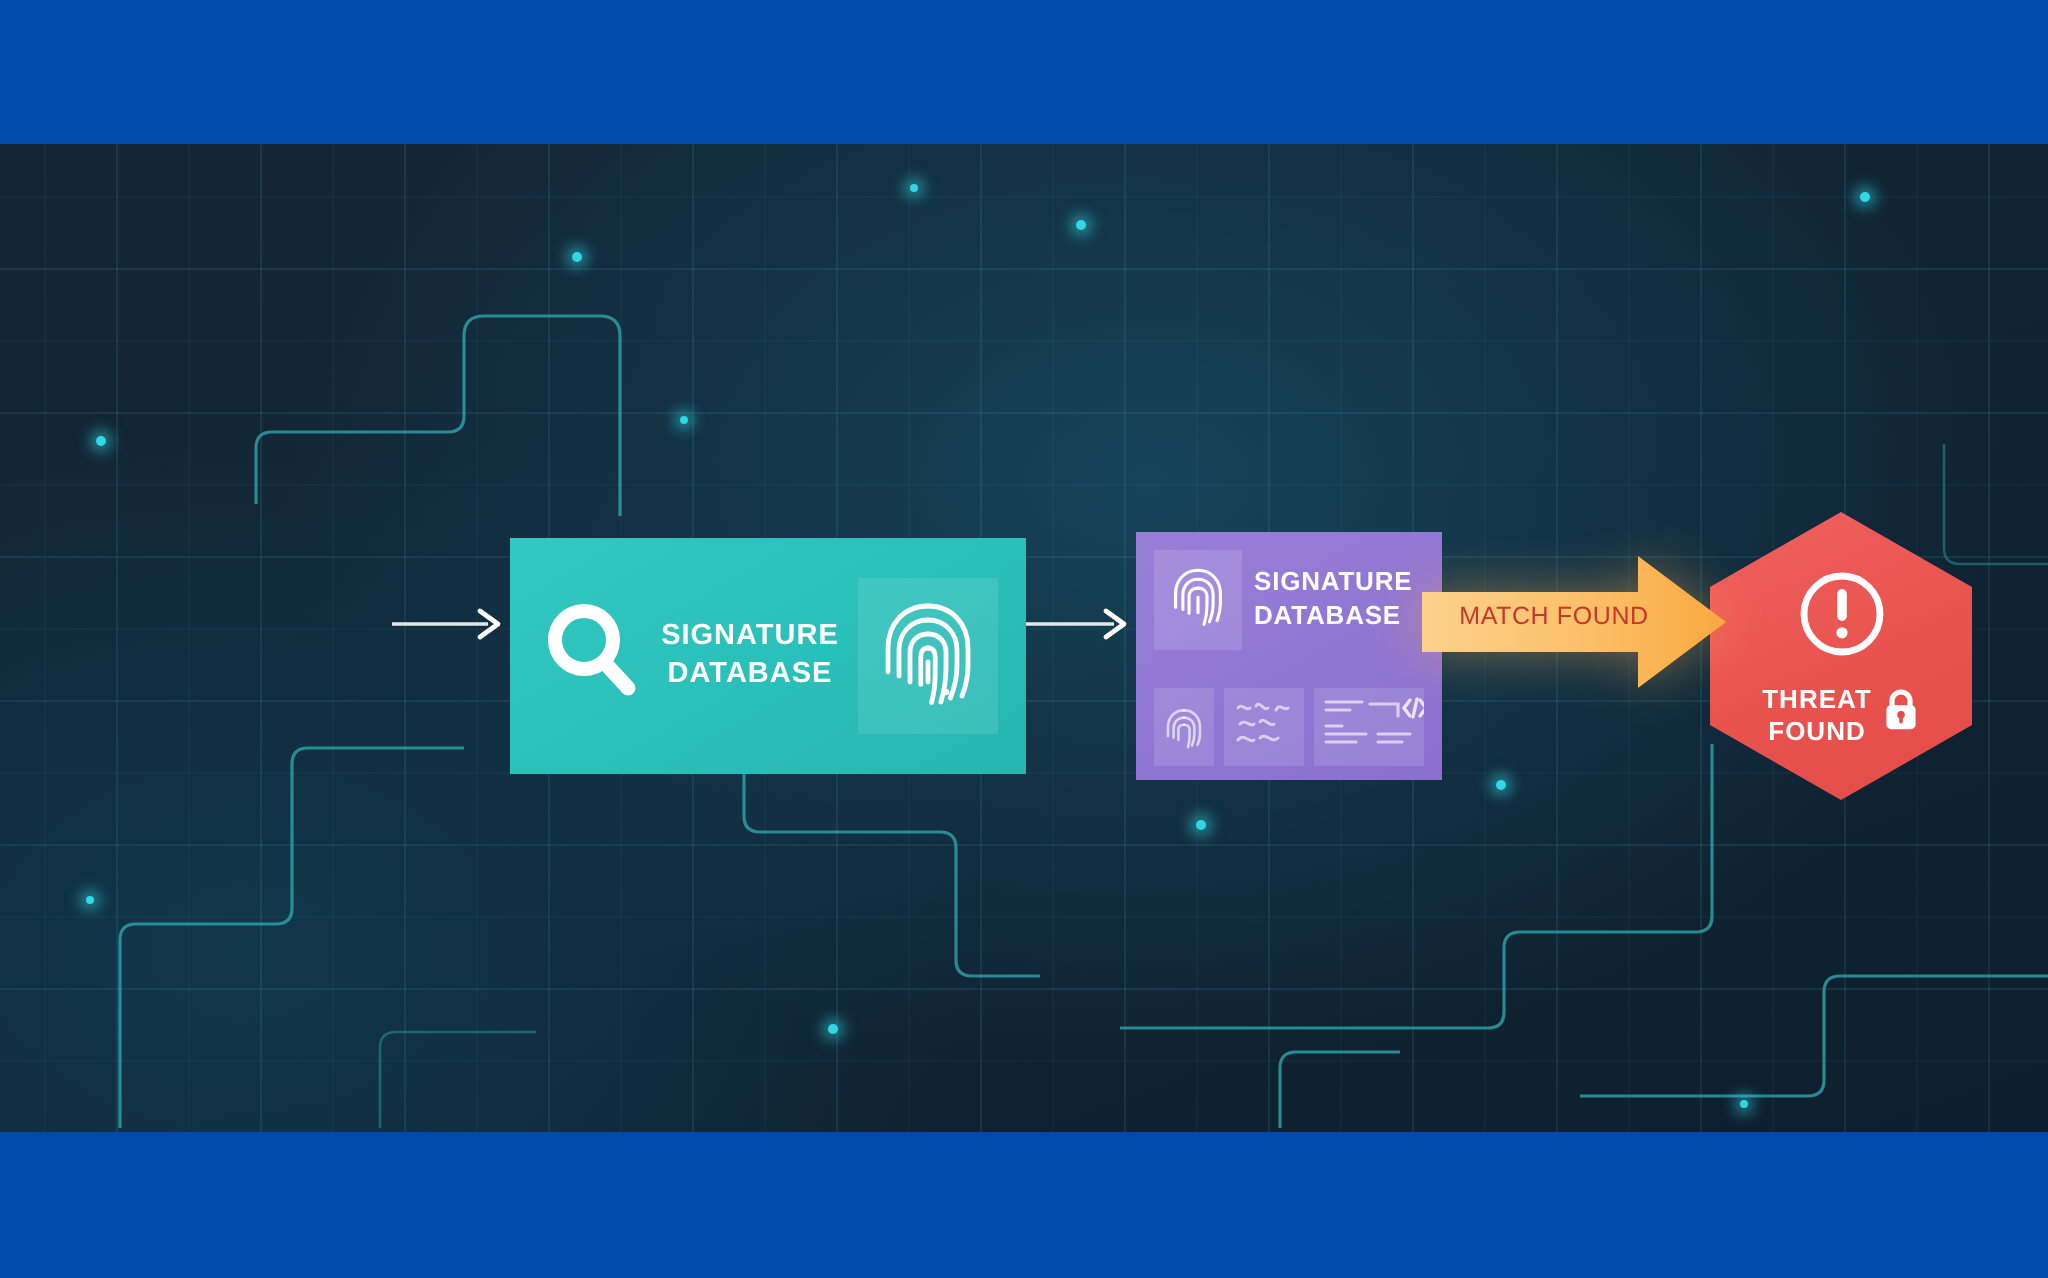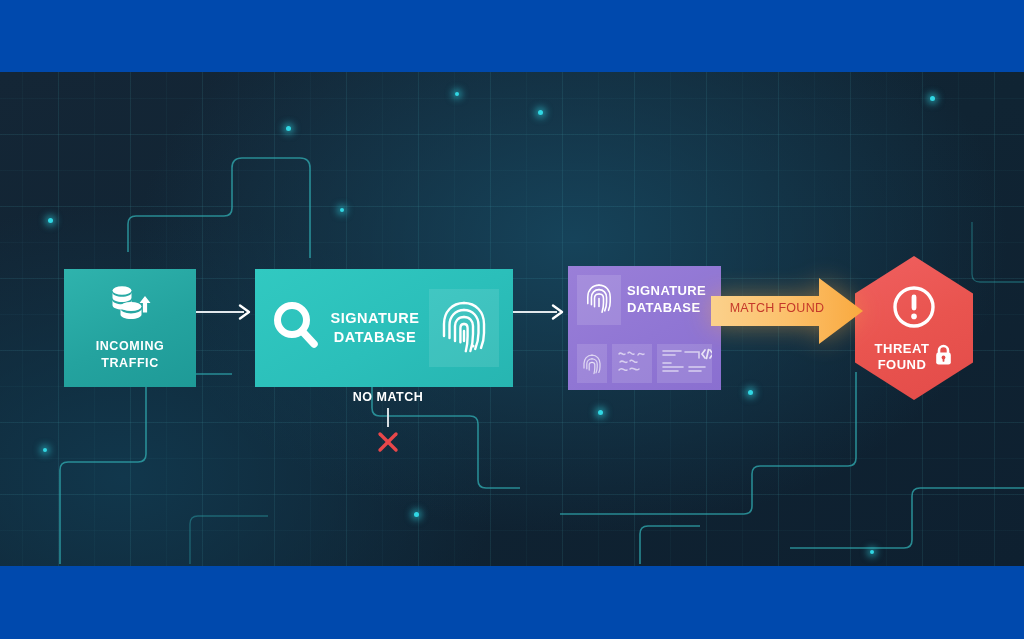--- a/index.html
+++ b/index.html
@@ -187,21 +187,21 @@
     overflow: hidden;
   }
   .mp-a { width: 30px; display:flex; align-items:center; justify-content:center;}
   .mp-b { width: 40px; }
   .mp-c { flex: 1; }
 
   
   #node-threat {
     left: 855px;
     top: 168px;
-    width: 118px;
+    width: 131px;
     height: 144px;
     background: linear-gradient(155deg, #f06060 0%, #e9544f 50%, #e34b49 100%);
     clip-path: polygon(50% 0%, 100% 26%, 100% 74%, 50% 100%, 0% 74%, 0% 26%);
     display: flex;
     flex-direction: column;
     align-items: center;
     justify-content: center;
     gap: 6px;
     filter: drop-shadow(0 0 14px rgba(233,84,79,0.35));
   }
@@ -306,33 +306,20 @@
     <div class="glowdot" style="left:598px;top:338px;"></div>
     <div class="glowdot" style="left:748px;top:318px;"></div>
     <div class="glowdot" style="left:414px;top:440px;"></div>
     <div class="glowdot" style="left:870px;top:478px;width:4px;height:4px;"></div>
     <div class="glowdot" style="left:43px;top:376px;width:4px;height:4px;"></div>
     <div class="glowdot" style="left:340px;top:136px;width:4px;height:4px;"></div>
     <div class="glowdot" style="left:330px;top:224px;width:4px;height:4px;"></div>
 
     <div id="flow">
 
-      <div class="node" id="node-incoming">
-        <span>
-          <svg width="46" height="40" viewBox="0 0 46 40" fill="#ffffff">
-            <ellipse cx="15" cy="5.5" rx="9.5" ry="4.3"></ellipse>
-            <path d="M5.5 7.5 v5.2 c0 2.4 4.3 4.3 9.5 4.3 s9.5-1.9 9.5-4.3 V7.5 c0 2.4-4.3 4.3-9.5 4.3 S5.5 9.9 5.5 7.5 z"></path>
-            <path d="M5.5 15 v5.2 c0 2.4 4.3 4.3 9.5 4.3 s9.5-1.9 9.5-4.3 V15 c0 2.4-4.3 4.3-9.5 4.3 S5.5 17.4 5.5 15 z"></path>
-            <ellipse cx="24" cy="21.5" rx="10.5" ry="4.6"></ellipse>
-            <path d="M13.5 23.8 v5.6 c0 2.5 4.7 4.6 10.5 4.6 s10.5-2.1 10.5-4.6 v-5.6 c0 2.5-4.7 4.6-10.5 4.6 s-10.5-2.1-10.5-4.6 z"></path>
-            <path d="M38 11 l5.5 7 h-3.4 v9.5 h-4.2 V18 h-3.4 z"></path>
-          </svg>
-        </span>
-        <div class="label"><span>INCOMING</span><br><span>TRAFFIC</span></div>
-      </div>
 
       <div class="node" id="node-scanner">
         <span style="flex:0 0 auto;">
           <svg width="52" height="56" viewBox="0 0 52 56" fill="none">
             <circle cx="23" cy="22" r="14.5" stroke="#ffffff" stroke-width="7"></circle>
             <line x1="33" y1="33" x2="45" y2="46" stroke="#ffffff" stroke-width="7.5" stroke-linecap="round"></line>
           </svg>
         </span>
         <div class="label"><span>SIGNATURE</span><br><span>DATABASE</span></div>
         <div class="fp-tile">
@@ -448,26 +435,16 @@
               <stop offset="0%" stop-color="#fbd18c"></stop>
               <stop offset="52%" stop-color="#fcc06a"></stop>
               <stop offset="100%" stop-color="#f9a93f"></stop>
             </linearGradient>
           </defs>
           <path d="M0 21 H108 V3 L152 36 L108 69 V51 H0 Z" fill="url(#mfgrad)"></path>
         </svg>
         <div class="mf-label">MATCH FOUND</div>
       </div>
 
-      <div id="no-match">
-        <div class="label">NO MATCH</div>
-        <div class="stem"></div>
-        <span>
-          <svg width="22" height="22" viewBox="0 0 22 22" fill="none" stroke="#e8474a" stroke-width="3.4" stroke-linecap="round">
-            <line x1="3" y1="3" x2="19" y2="19"></line>
-            <line x1="19" y1="3" x2="3" y2="19"></line>
-          </svg>
-        </span>
-      </div>
 
     </div>
   </div>
 </div>
 
 </body></html>

